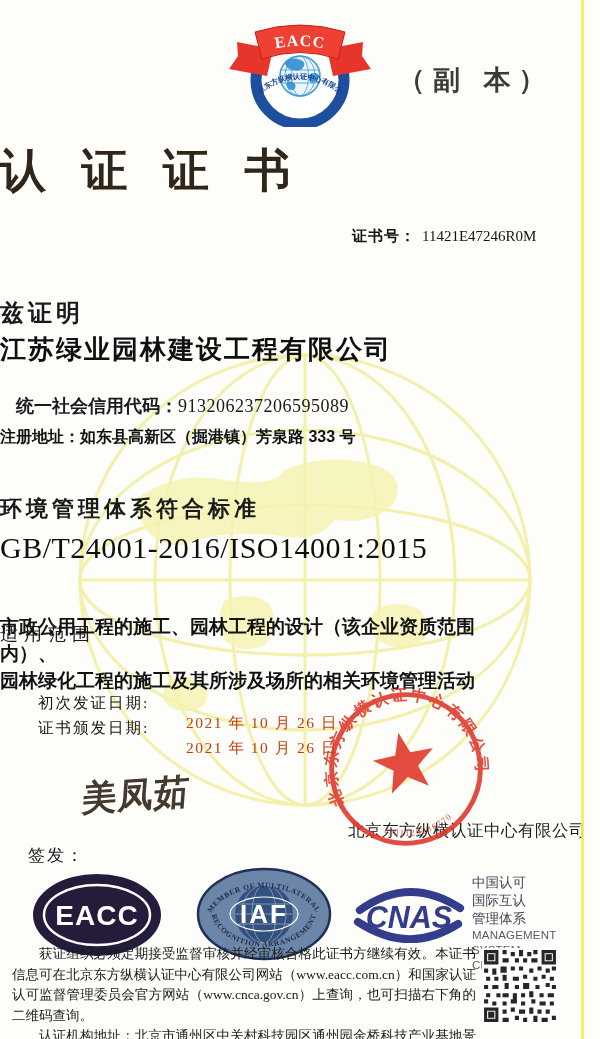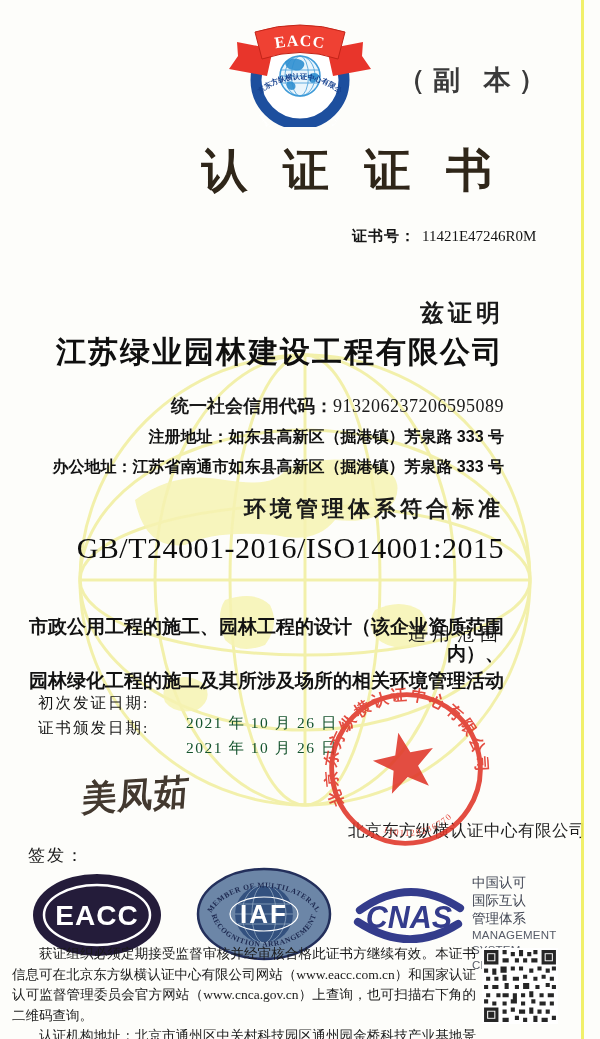--- a/index.html
+++ b/index.html
@@ -1,49 +1,49 @@
 <!DOCTYPE html>
 <html><head>
 <meta charset="utf-8">
 <style>
   html,body{margin:0;padding:0;background:#e8e8e6;}
   .page{position:relative;width:600px;height:1039px;margin:0 auto;background:#fdfdfa;overflow:hidden;
         font-family:"Liberation Serif","DejaVu Serif",serif;color:#1a1a1a;}
-  .center{left:0;width:504px;text-align:right;}
+  .center{left:0;width:504px;text-align:left;}
   .z1{z-index:1;}
   
   .watermark{position:absolute;left:75px;top:350px;width:460px;height:460px;opacity:.5;z-index:0;}
   .gold-line{position:absolute;left:581px;top:0;width:3px;height:1039px;background:#f0ee5a;opacity:.9;z-index:3;}
   
   .top-logo{position:absolute;left:225px;top:12px;width:150px;height:115px;z-index:1;}
   .copy-label{position:absolute;left:398px;top:62px;font-family:"Liberation Sans","DejaVu Sans",sans-serif;
               font-size:27px;font-weight:600;letter-spacing:8px;color:#3a3a3a;z-index:1;}
   .title{position:absolute;top:140px;font-size:46px;font-weight:900;letter-spacing:12px;color:#2f2619;}
   .cert-no{position:absolute;left:352px;top:227px;font-size:15px;color:#141414;}
   .cert-no .lbl{font-weight:600;letter-spacing:1px;margin-right:6px;}
   
   .certify{position:absolute;top:297px;font-size:24px;font-weight:700;letter-spacing:4px;}
   .company{position:absolute;top:332px;font-family:"Liberation Sans","DejaVu Sans",sans-serif;
-           font-size:30px;font-weight:800;letter-spacing:2px;color:#0f0f0f;}
+           font-size:26px;font-weight:800;letter-spacing:2px;color:#0f0f0f;}
   .credit{position:absolute;top:394px;font-size:18px;}
   .credit .lbl{font-family:"Liberation Sans","DejaVu Sans",sans-serif;font-weight:700;padding-left:16px;}
   .credit .val{letter-spacing:.5px;}
   .addr{position:absolute;font-family:"Liberation Sans","DejaVu Sans",sans-serif;
         font-size:16px;font-weight:700;color:#111;}
   .addr1{top:427px;} .addr2{top:457px;}
   .system-line{position:absolute;top:494px;font-size:22px;font-weight:700;letter-spacing:4px;}
   .standard{position:absolute;top:531px;font-size:30px;letter-spacing:.5px;color:#0e0e0e;}
   .scope-title{position:absolute;top:622px;font-size:18px;font-weight:400;letter-spacing:6px;}
   .scope{position:absolute;top:613px;font-family:"Liberation Sans","DejaVu Sans",sans-serif;
          font-size:19px;font-weight:700;line-height:27px;color:#121212;}
   
   .dates{position:absolute;left:38px;top:691px;z-index:1;}
   .date-row{display:flex;height:25px;align-items:center;font-size:15.5px;}
   .date-row .lbl{width:148px;font-weight:400;letter-spacing:2px;color:#141414;}
-  .date-row .val{letter-spacing:1.5px;color:#14532d;margin-top:40px;}
+  .date-row .val{letter-spacing:1.5px;color:#c2410c;margin-top:40px;}
   
   .sign-label{position:absolute;left:28px;top:844px;font-size:17px;letter-spacing:2px;z-index:1;}
   .signature{position:absolute;left:82px;top:772px;font-size:35px;font-weight:700;color:#43392f;
              font-family:"Liberation Sans","DejaVu Sans",sans-serif;
              transform:rotate(-4deg) skewX(-8deg);letter-spacing:1px;z-index:1;}
   
   .stamp{position:absolute;left:323px;top:686px;width:166px;height:166px;transform:rotate(-12deg);
          opacity:.88;z-index:2;}
   .issuer-name{position:absolute;left:348px;top:820px;font-size:16.5px;letter-spacing:.5px;color:#1d1d1d;z-index:1;}
   
@@ -123,23 +123,20 @@
 
   <div class="certify center z1">兹证明</div>
   <div class="company center z1">江苏绿业园林建设工程有限公司</div>
 
   <div class="credit center z1">
     <span class="lbl">统一社会信用代码：</span><span class="val">913206237206595089</span>
   </div>
 
   <div class="addr addr1 center z1">
     <span>注册地址：</span><span>如东县高新区（掘港镇）芳泉路 333 号</span>
-  </div>
-  <div class="addr addr2 center z1">
-    <span>办公地址：</span><span>江苏省南通市如东县高新区（掘港镇）芳泉路 333 号</span>
   </div>
 
   <div class="system-line center z1">环境管理体系符合标准</div>
   <div class="standard center z1">GB/T24001-2016/ISO14001:2015</div>
   <div class="scope-title center z1">适用范围</div>
   <div class="scope center z1">
     <div>市政公用工程的施工、园林工程的设计（该企业资质范围内）、</div>
     <div>园林绿化工程的施工及其所涉及场所的相关环境管理活动</div>
   </div>
 

